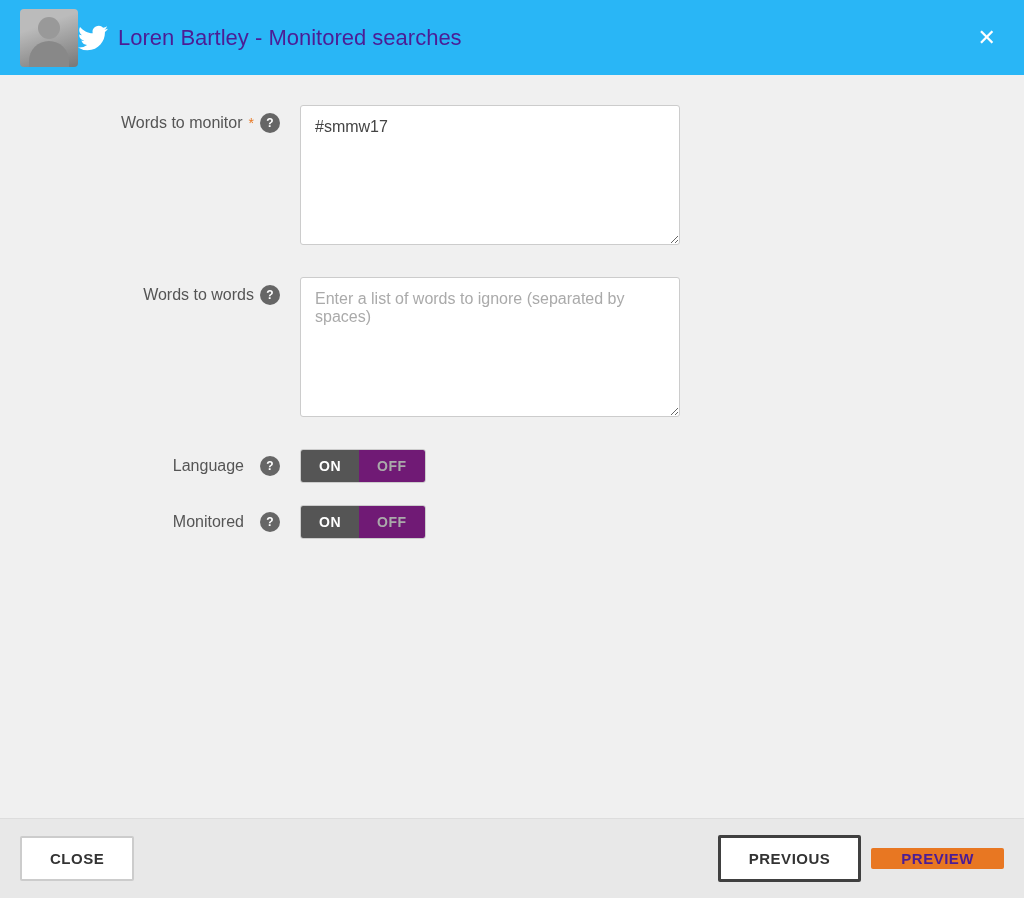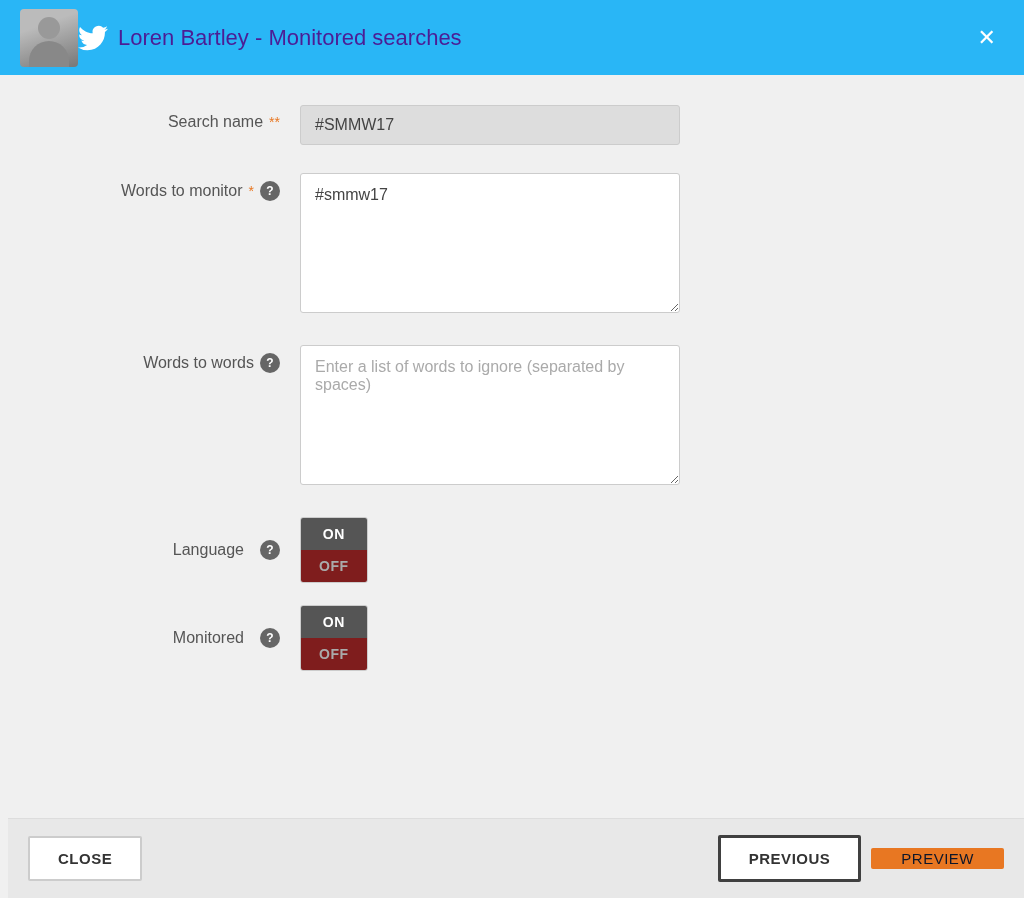--- a/index.html
+++ b/index.html
@@ -166,54 +166,52 @@
       align-items: center;
       justify-content: flex-end;
       gap: 16px;
     }
 
     .toggle-group {
       display: flex;
       border: 1px solid #ccc;
       border-radius: 3px;
       overflow: hidden;
-      flex-direction: column;
     }
 
     .toggle-btn {
       padding: 8px 18px;
       font-size: 14px;
       font-weight: 600;
       border: none;
       cursor: pointer;
       background: white;
       color: #666;
       letter-spacing: 0.5px;
     }
 
     .toggle-btn.active-on {
       background: #555;
       color: white;
     }
 
     .toggle-btn.off {
-      background: #7f1d1d;
+      background: #701a75;
       color: #aaa;
     }
 
     
     .modal-footer {
       height: 80px;
       background: #e8e8e8;
       display: flex;
       align-items: center;
       padding: 0 20px;
       border-top: 1px solid #ddd;
       flex-shrink: 0;
-      margin-left: 8px;
     }
 
     .close-btn {
       background: white;
       border: 2px solid #ccc;
       padding: 12px 28px;
       font-size: 15px;
       font-weight: 700;
       color: #333;
       cursor: pointer;
@@ -234,22 +232,22 @@
       letter-spacing: 0.5px;
       border-radius: 2px;
       margin-right: 10px;
     }
 
     .preview-btn {
       background: #e87722;
       border: none;
       padding: 2px 30px;
       font-size: 15px;
-      font-weight: 400;
-      color: #0f172a;
+      font-weight: 700;
+      color: #4c1d95;
       cursor: pointer;
       letter-spacing: 0.5px;
       border-radius: 2px;
     }
 
     
     .modal-body::-webkit-scrollbar {
       width: 8px;
     }
     .modal-body::-webkit-scrollbar-track {
@@ -308,29 +306,20 @@
     <div class="avatar-img"></div>
     <svg class="twitter-bird" viewBox="0 0 24 24" xmlns="http://www.w3.org/2000/svg">
       <path d="M23.954 4.569a10 10 0 0 1-2.825.775 4.958 4.958 0 0 0 2.163-2.723c-.951.555-2.005.959-3.127 1.184a4.92 4.92 0 0 0-8.384 4.482C7.691 8.094 4.066 6.13 1.64 3.161a4.822 4.822 0 0 0-.666 2.475c0 1.71.87 3.213 2.188 4.096a4.904 4.904 0 0 1-2.228-.616v.061a4.923 4.923 0 0 0 3.946 4.827 4.996 4.996 0 0 1-2.212.085 4.937 4.937 0 0 0 4.604 3.417 9.868 9.868 0 0 1-6.102 2.105c-.39 0-.779-.023-1.17-.067a13.995 13.995 0 0 0 7.557 2.209c9.054 0 13.999-7.496 13.999-13.986 0-.209 0-.42-.015-.63a9.936 9.936 0 0 0 2.46-2.548l-.047-.02z"></path>
     </svg>
     <span class="header-title">Loren Bartley - Monitored searches</span>
     <button class="close-x-btn">✕</button>
   </div>
 
   <div class="modal-body">
 
-    <div class="form-row">
-      <div class="form-label">
-        <span>Search name</span>
-        <span class="double-asterisk">**</span>
-      </div>
-      <div class="form-control-wrap">
-        <input type="text" class="search-name-input" value="#SMMW17" style="">
-      </div>
-    </div>
 
     <div class="form-row">
       <div class="form-label">
         <span>Words to monitor</span>
         <span class="required-asterisk">*</span>
         <span class="help-icon">?</span>
       </div>
       <div class="form-control-wrap">
         <textarea class="textarea-field" style="">#smmw17</textarea>
       </div>

